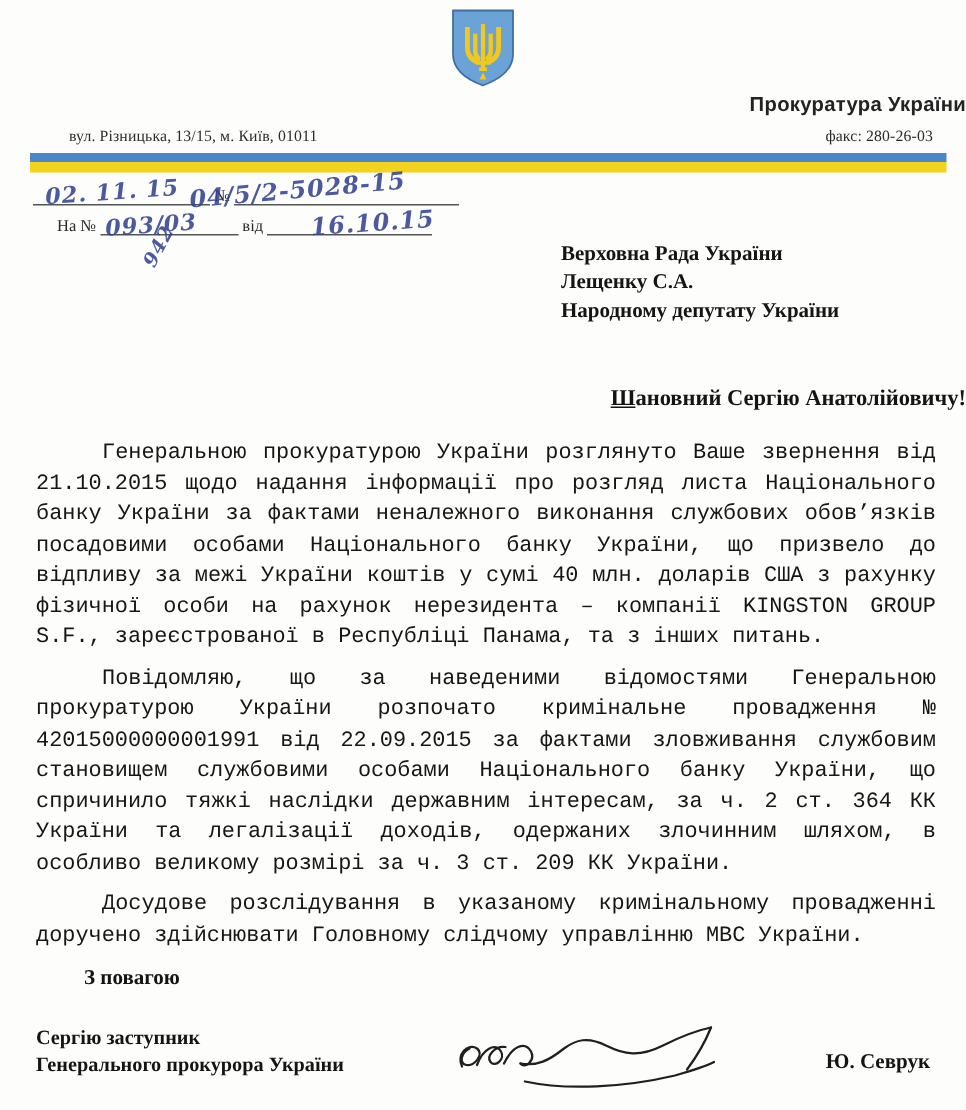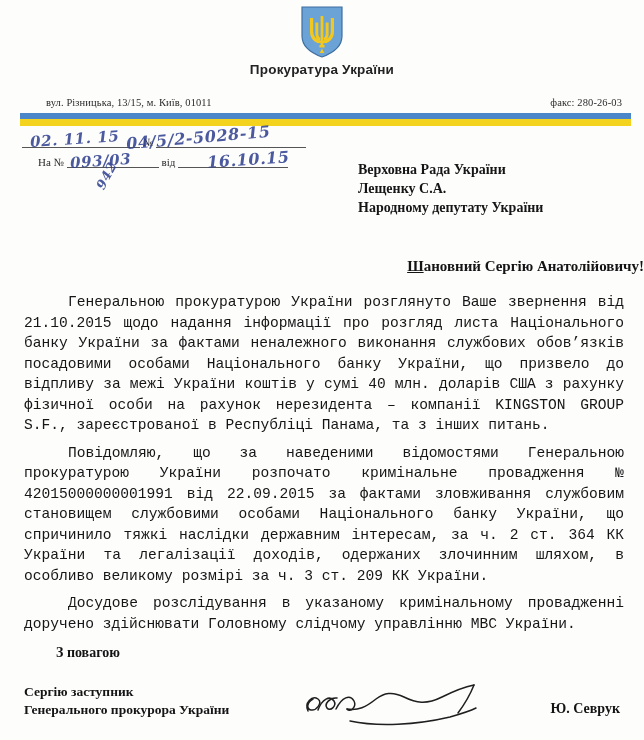--- a/index.html
+++ b/index.html
@@ -16,21 +16,21 @@
     position: relative;
     width: 644px;
     height: 740px;
     margin: 0 auto;
     background: #fdfdfc;
     overflow: hidden;
   }
 
   
   .letterhead {
-    text-align: center;
+    text-align: right;
     padding-top: 6px;
   }
   .emblem {
     width: 42px;
     height: 52px;
     margin: 0 auto;
     display: block;
   }
   .org-sub {
     font-family: "Liberation Sans", "DejaVu Sans", sans-serif;
@@ -48,21 +48,21 @@
     color: #1b1b1b;
     margin-top: 3px;
     white-space: nowrap;
   }
 
   
   .contact-row {
     display: flex;
     justify-content: space-between;
     align-items: flex-end;
-    margin: 20px 22px 0 46px;
+    margin: 9px 22px 0 46px;
     font-size: 10.5px;
     color: #2b2b2b;
     font-family: "Liberation Serif", "DejaVu Serif", serif;
   }
   .contact-row .addr { letter-spacing: .1px; }
   .contact-row .fax  { letter-spacing: .1px; }
 
   
   .flag-bar {
     margin: 5px 13px 0 20px;
@@ -124,21 +124,21 @@
   .addressee {
     position: absolute;
     top: 160px;
     left: 358px;
     font-family: "Liberation Serif", "DejaVu Serif", serif;
     font-weight: bold;
     font-size: 14px;
     line-height: 19px;
     color: #151515;
   }
-  .addressee div { white-space: nowrap; }
+  .addressee div { white-space: nowrap; margin-left: 16px; }
 
   
   .salutation {
     text-align: right;
     font-weight: bold;
     font-size: 15px;
     margin-top: 0;
     padding-top: 8px;
     color: #141414;
   }

